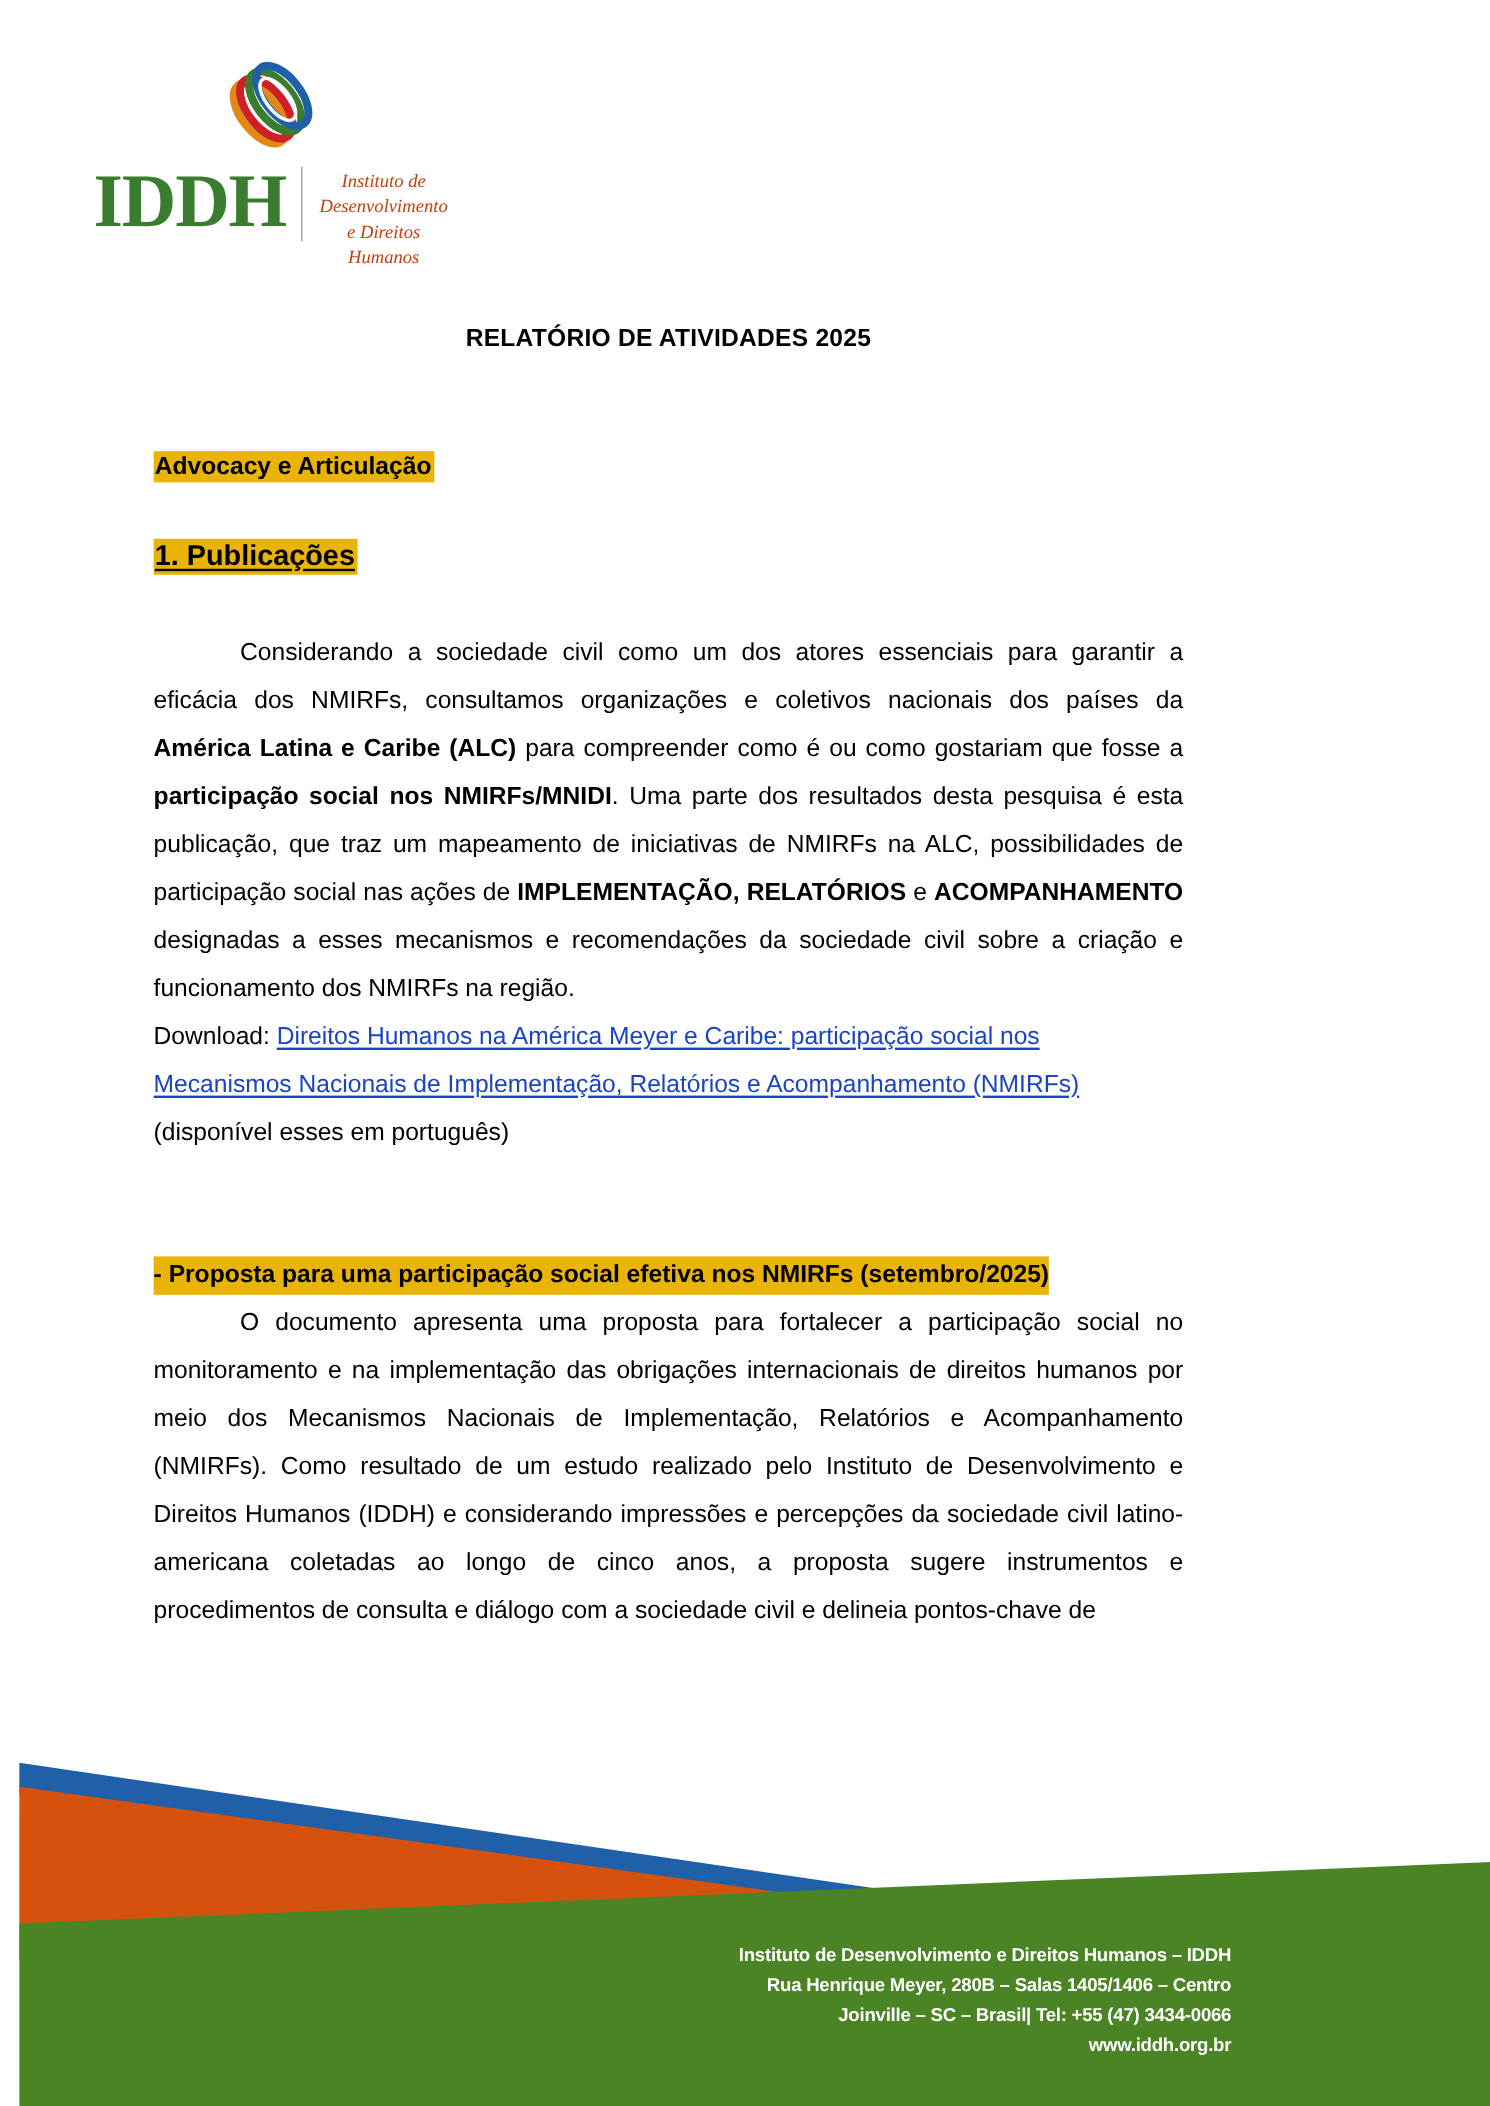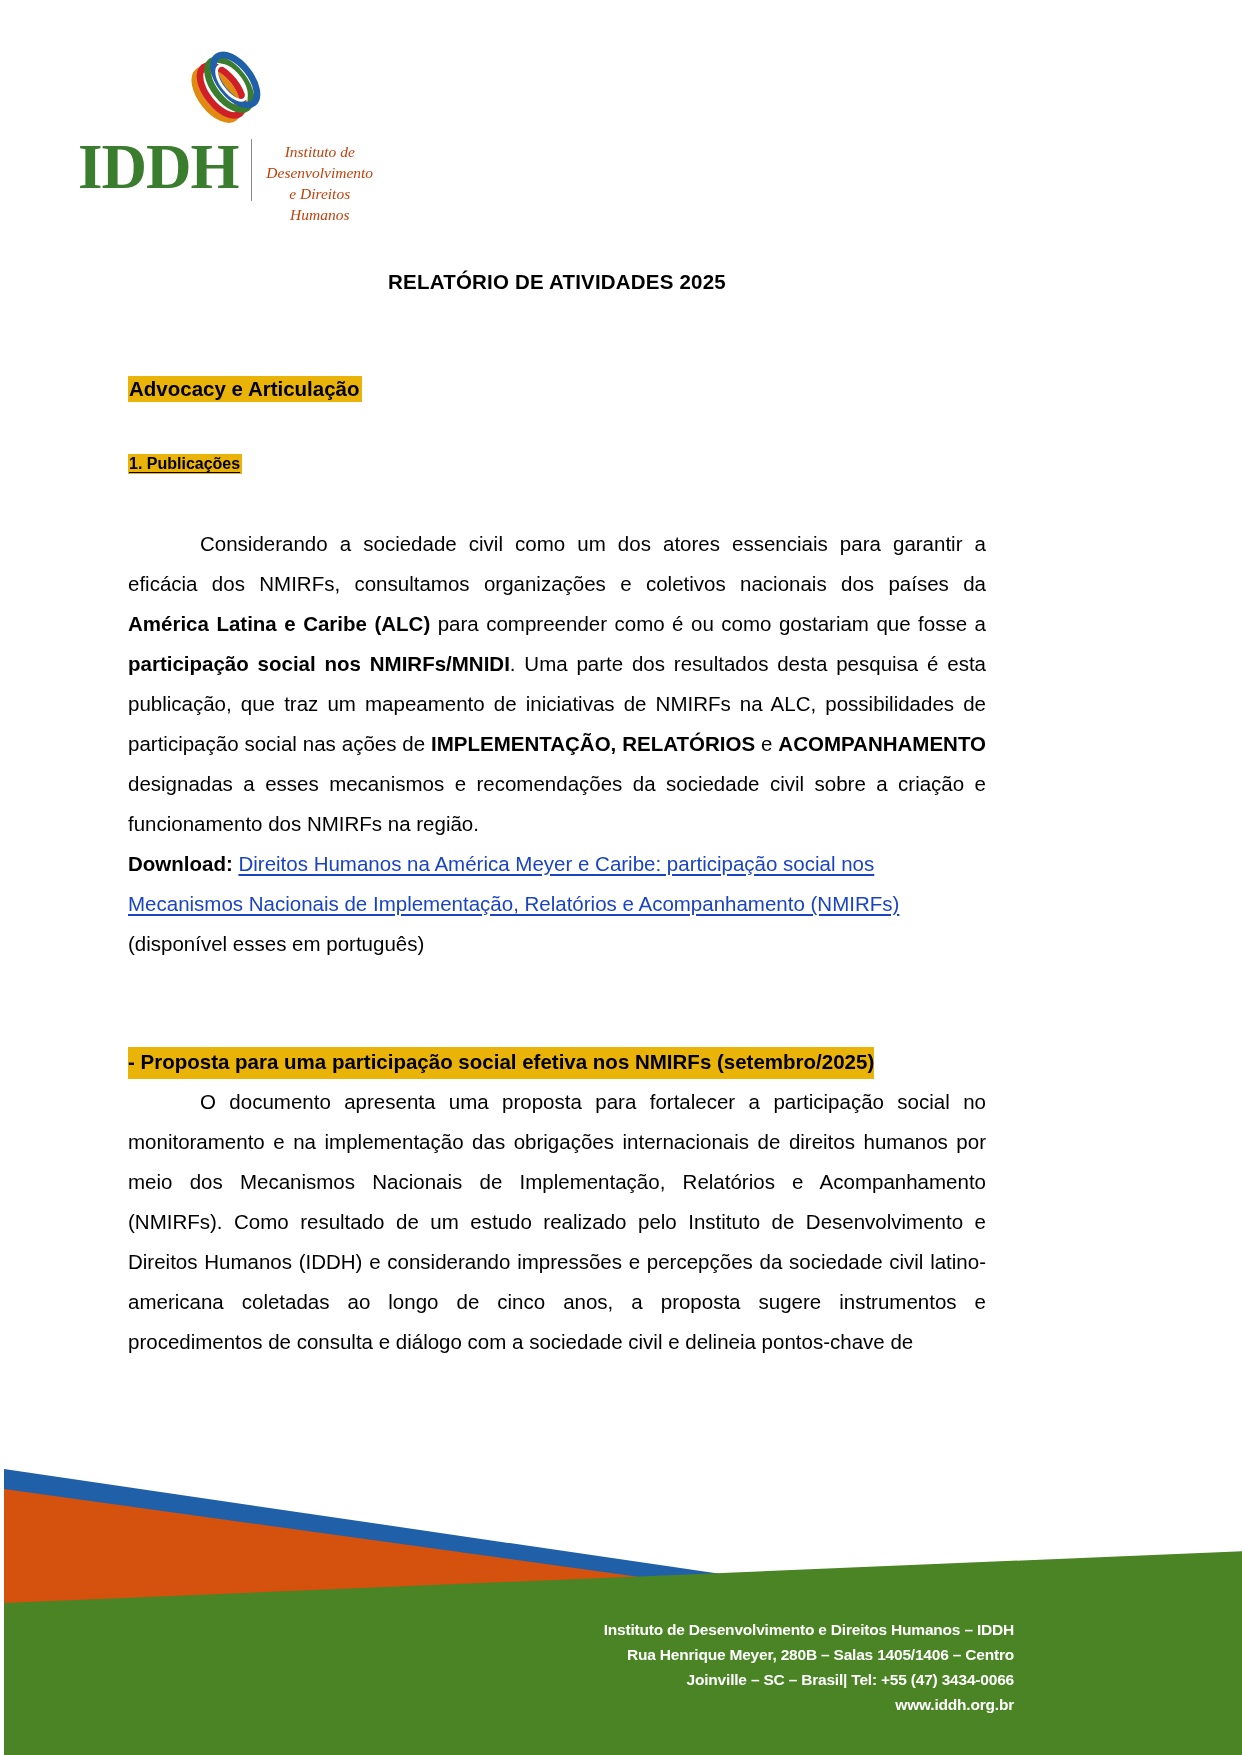--- a/index.html
+++ b/index.html
@@ -90,21 +90,21 @@
   .sec-heading {
     font-weight: bold;
     font-size: 20.5px;
     line-height: 30px;
     margin: 0;
   }
   .sec-heading .hl { padding: 1px 2px 2px 1px; }
 
   .sub-heading {
     font-weight: bold;
-    font-size: 16px;
+    font-size: 24px;
     line-height: 30px;
     margin: 0;
     text-decoration: underline;
     text-underline-offset: 3px;
   }
   .sub-heading .hl { padding: 1px 2px 2px 1px; }
 
   .pub-title {
     font-weight: bold;
     font-size: 20.5px;
@@ -123,37 +123,37 @@
     text-align-last: left;
   }
   .body-par.indent { text-indent: 72px; }
   .body-par b { font-weight: bold; }
 
   .dl-line {
     font-size: 20.5px;
     line-height: 40px;
     margin: 0;
   }
-  .dl-label { font-weight: bold; }
+  .dl-label { font-weight: normal; }
   .dl-link {
     color: #1a44c2;
     text-decoration: underline;
     text-underline-offset: 3px;
     cursor: pointer;
   }
   .plain-line {
     font-size: 20.5px;
     line-height: 40px;
     margin: 0;
   }
 
   
   #doc-footer {
     position: absolute;
-    left: 4px;
+    left: 16px;
     bottom: 0;
     width: 1068px;
     height: 300px;
   }
   #footer-svg { display: block; width: 1242px; height: 300px; }
   #footer-address {
     position: absolute;
     right: 58px;
     bottom: 38px;
     text-align: right;

